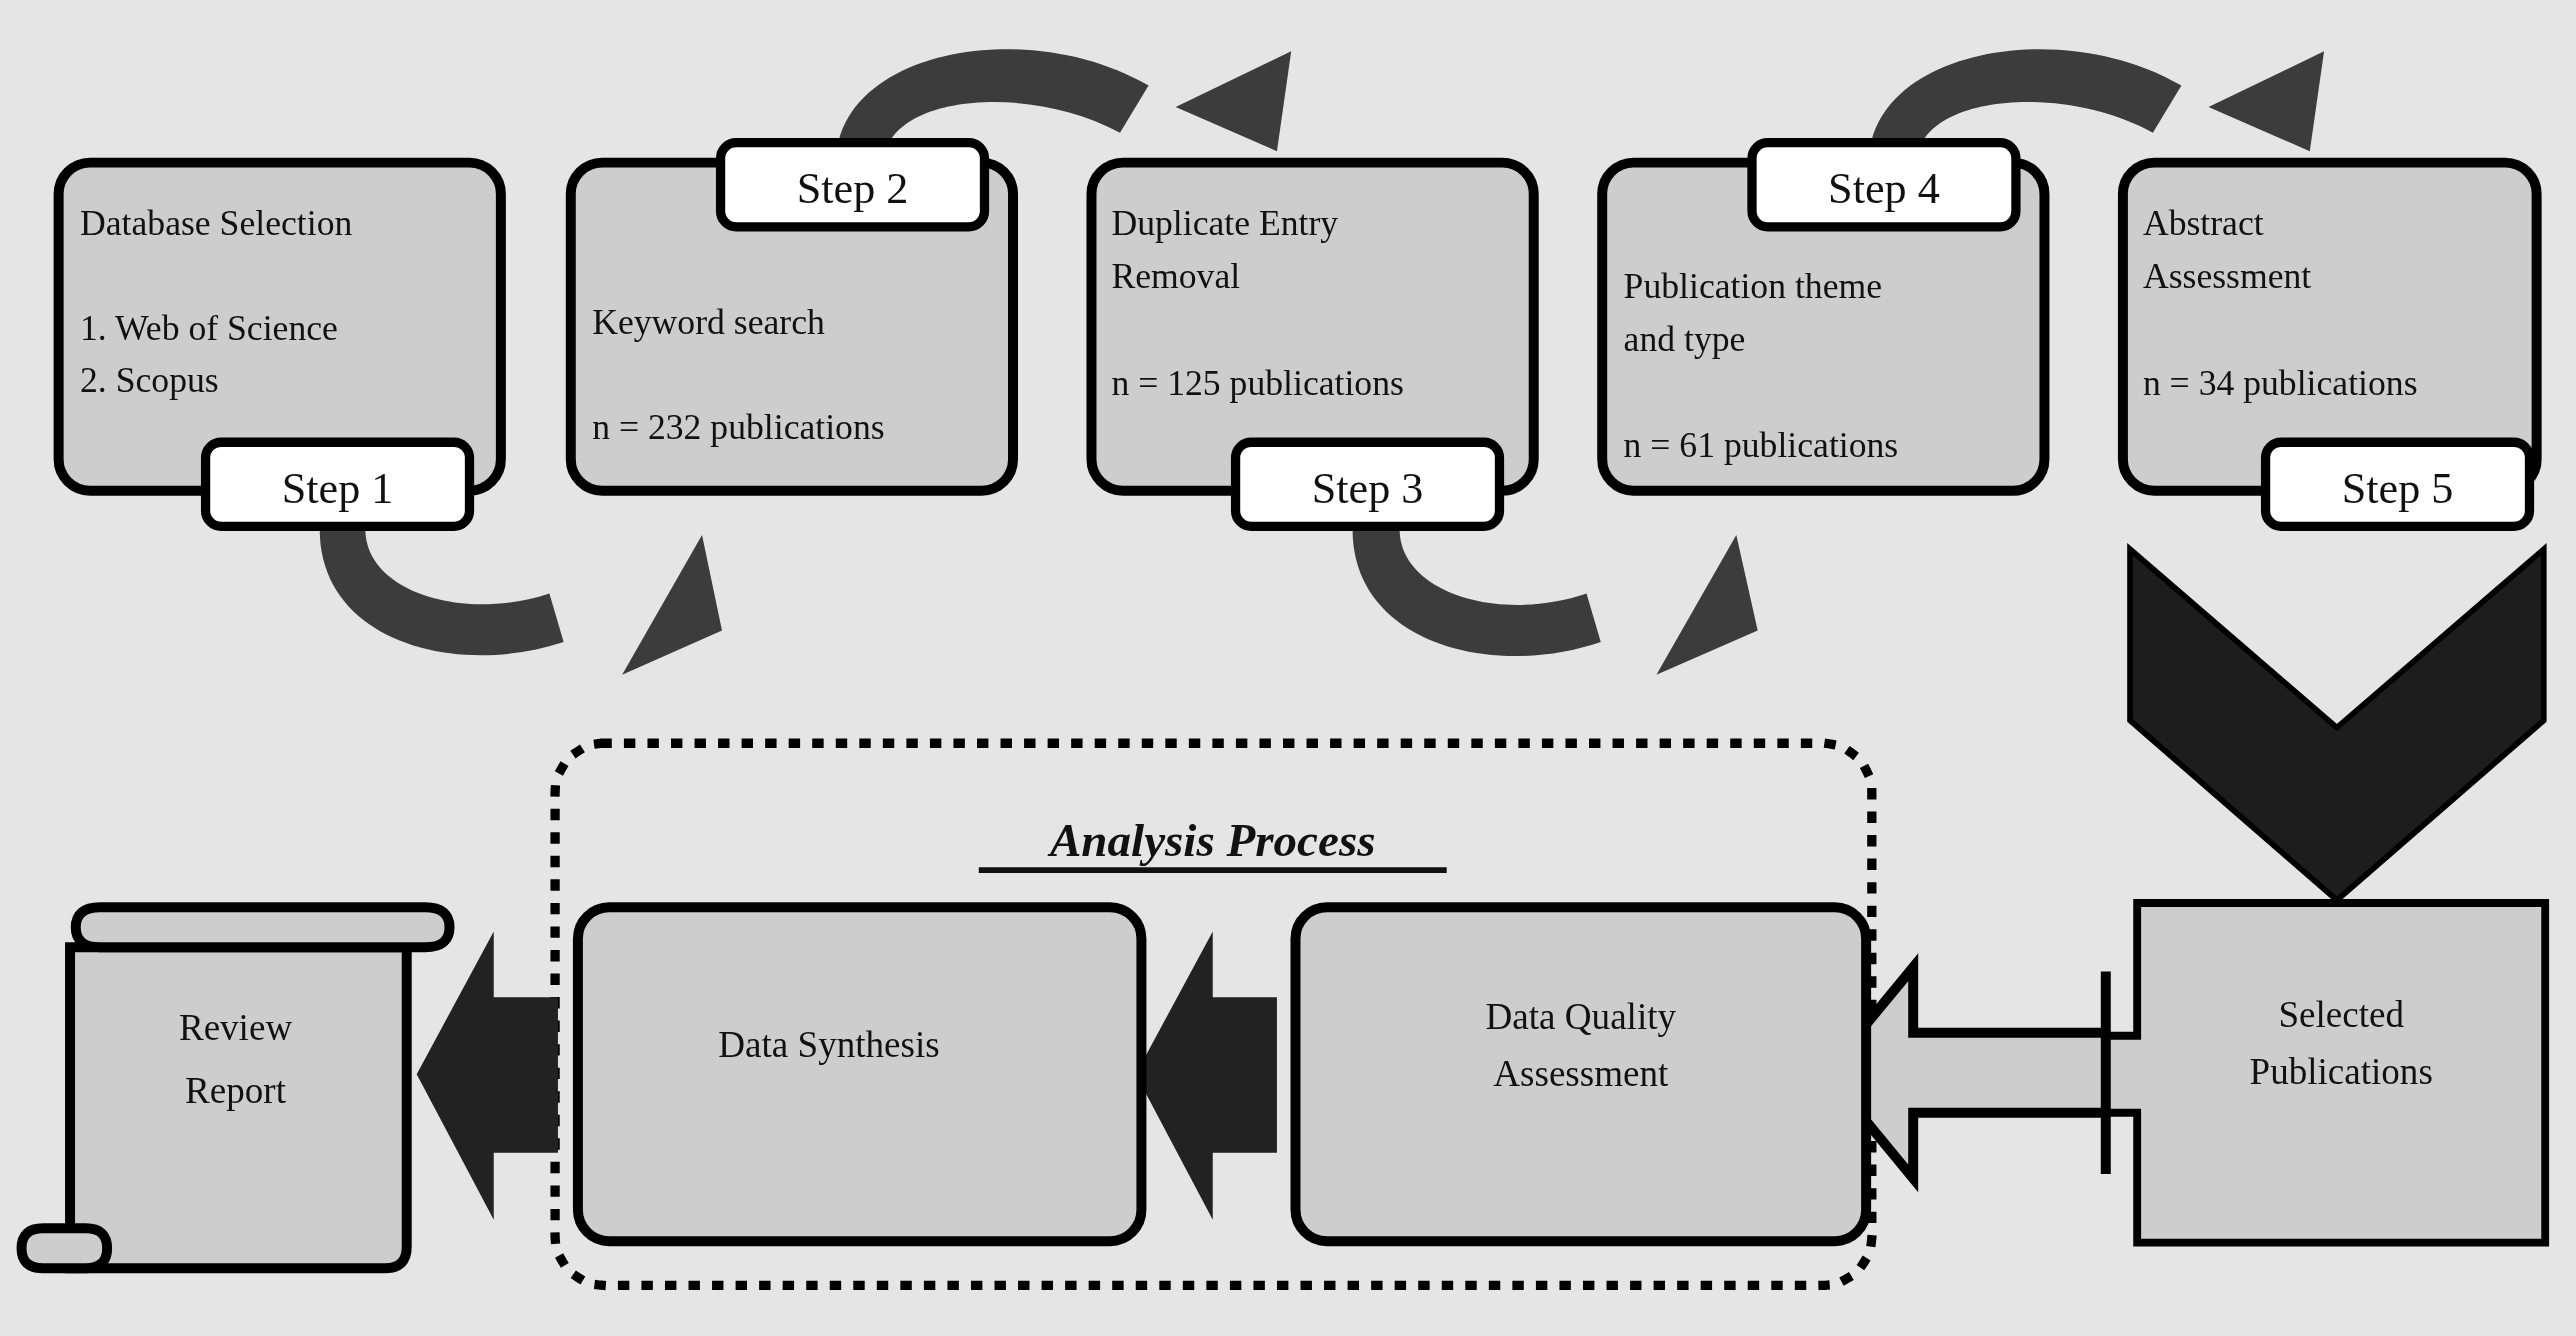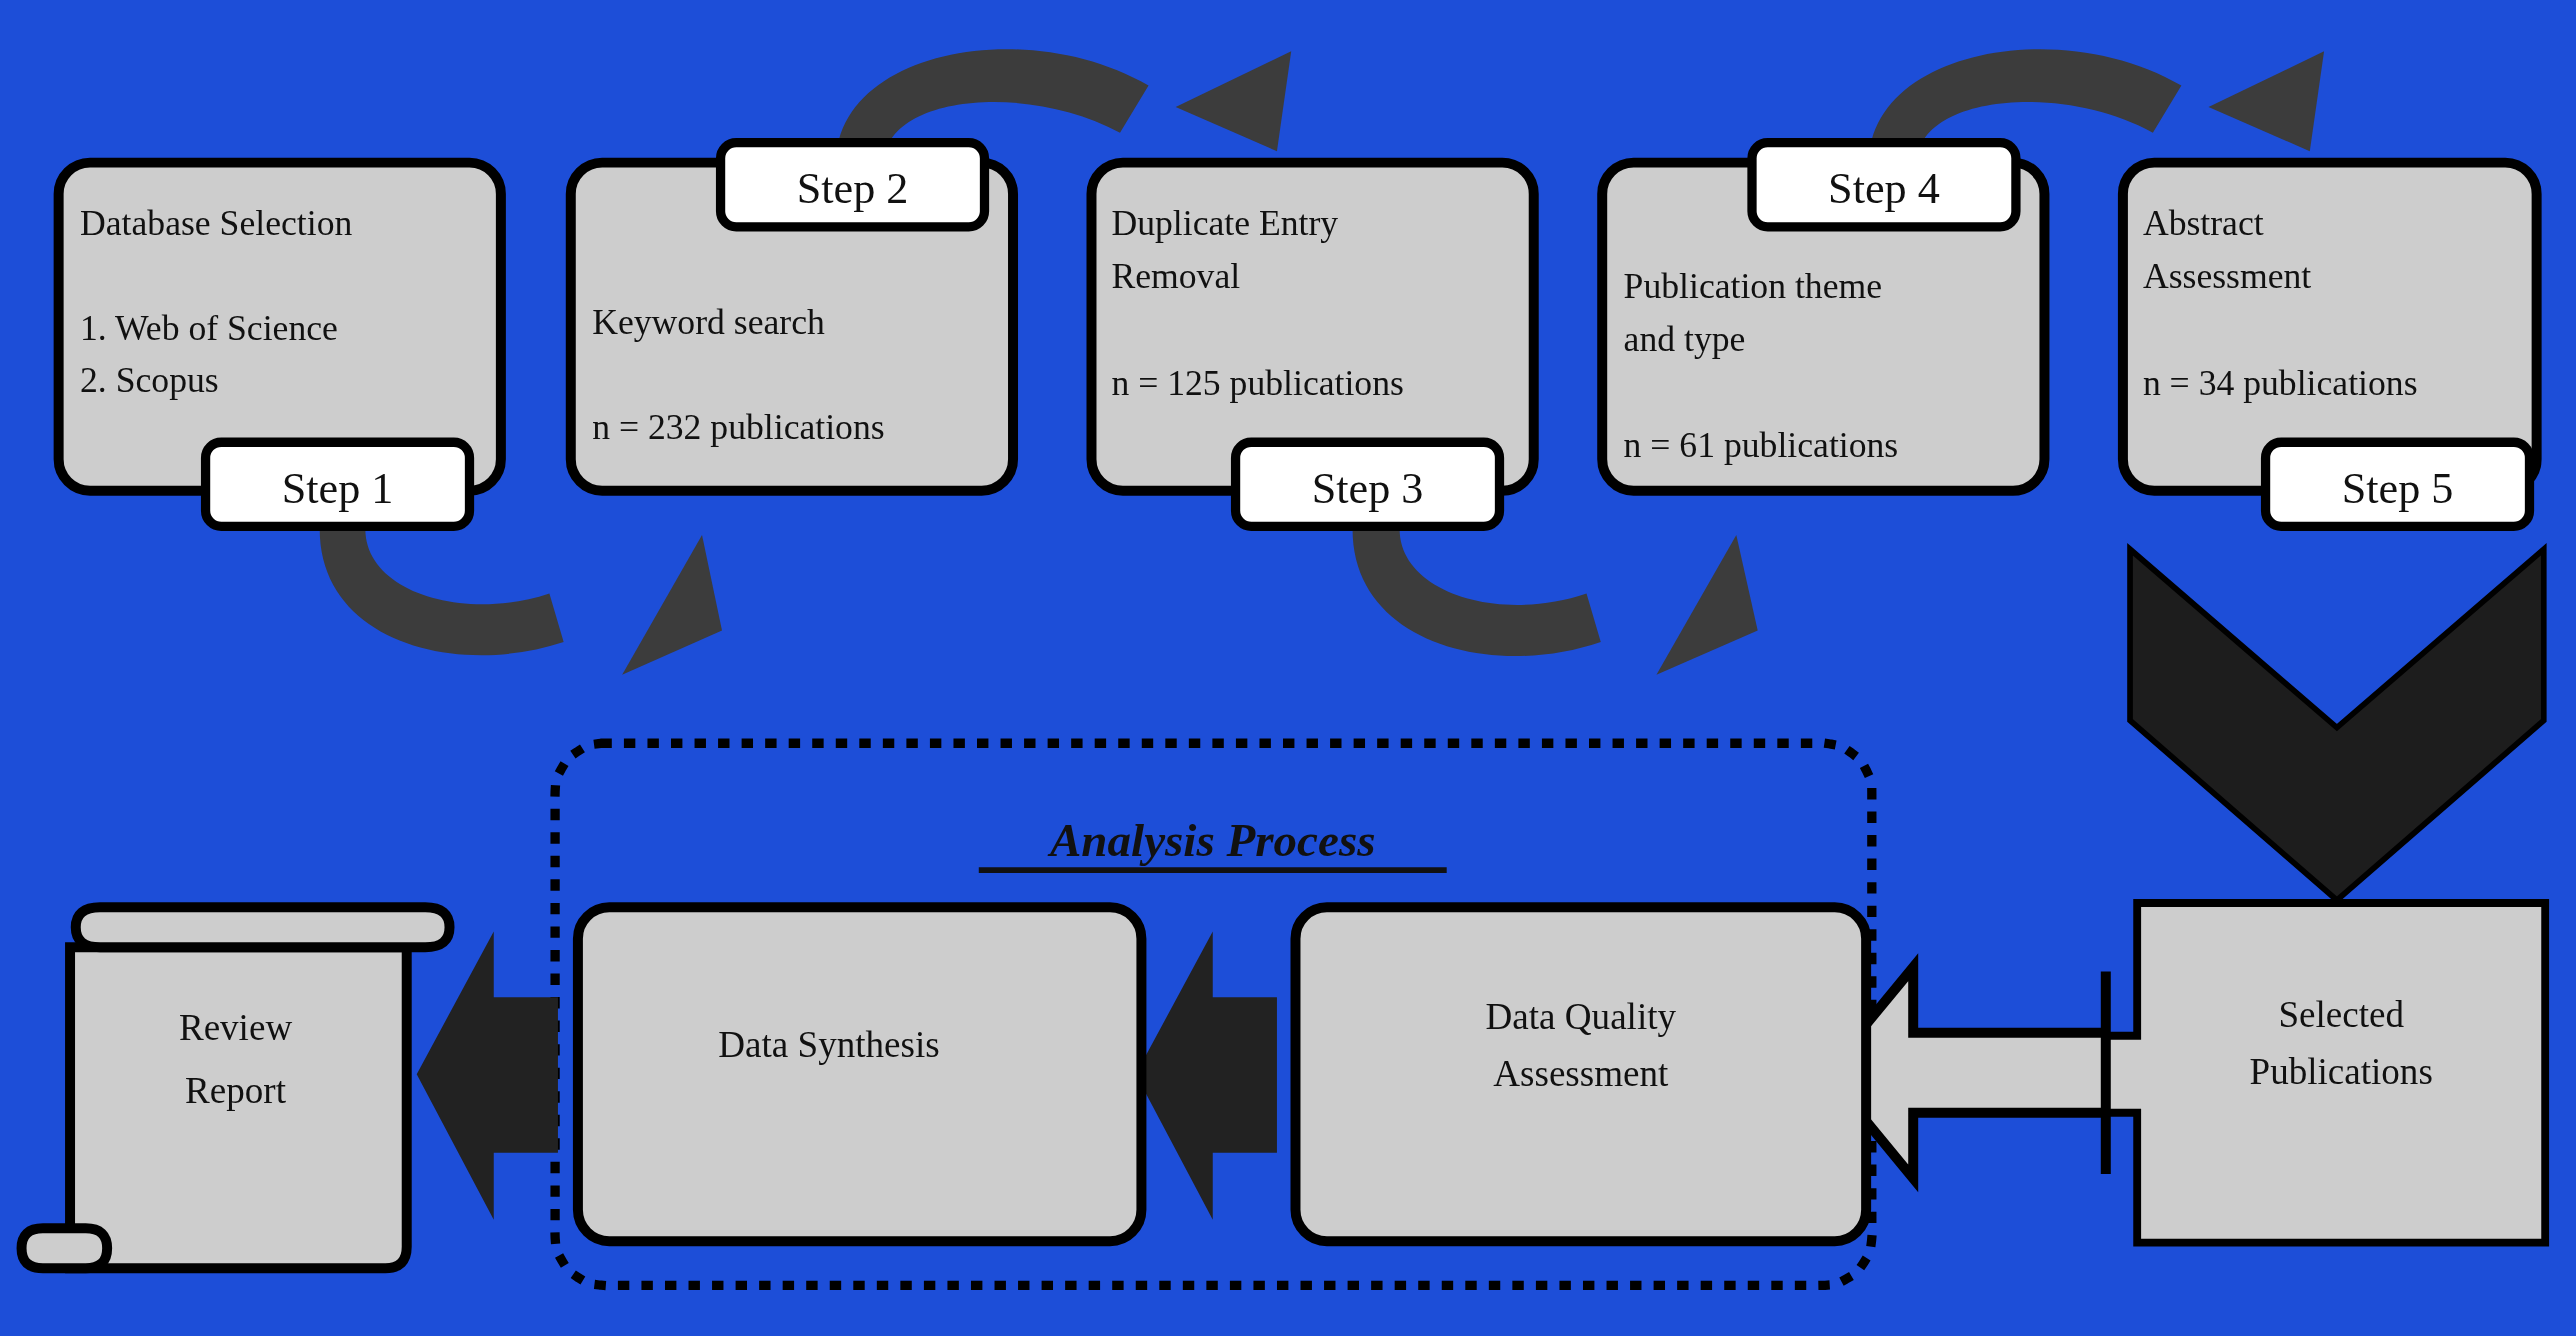--- a/index.html
+++ b/index.html
@@ -7,21 +7,21 @@
     padding: 0;
     background: #ffffff;
   }
   body {
     font-family: "Liberation Serif", "DejaVu Serif", serif;
   }
   #stage {
     position: relative;
     width: 2576px;
     height: 1336px;
-    background: #1d4ed8;
+    background: #e5e5e5;
     overflow: hidden;
   }
   #diagram-svg {
     position: absolute;
     left: 0;
     top: 0;
     width: 2576px;
     height: 1336px;
   }
   .box-fill      { fill: #cdcdcd; stroke: #000000; stroke-width: 14; }

